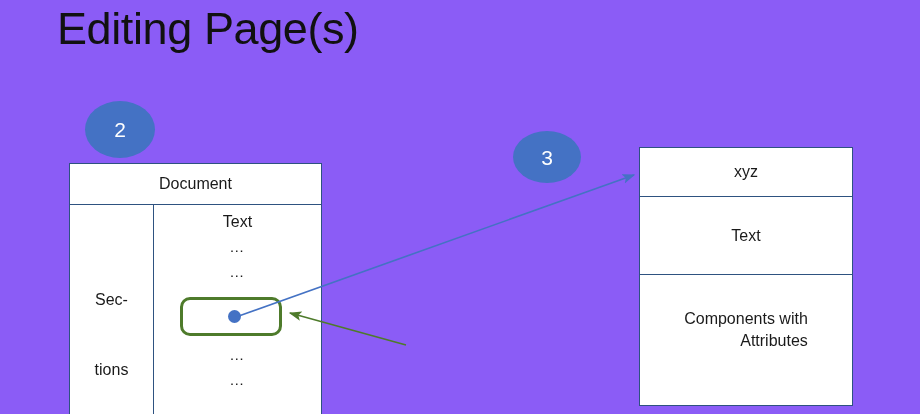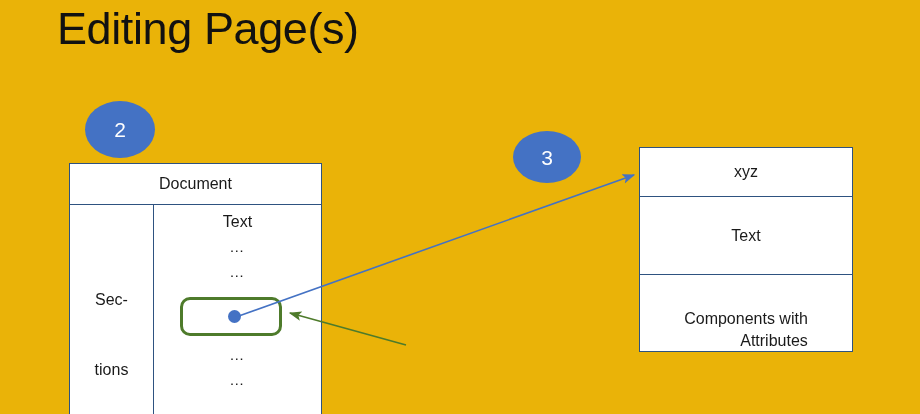--- a/index.html
+++ b/index.html
@@ -11,21 +11,21 @@
     height: 414px;
     background: #ffffff;
     font-family: "Liberation Sans", sans-serif;
     color: #1a1a1a;
     overflow: hidden;
   }
   #slide {
     position: relative;
     width: 920px;
     height: 414px;
-    background: #eab308;
+    background: #8b5cf6;
   }
 
   
   #slide-title {
     position: absolute;
     left: 57px;
     top: 2px;
     font-size: 45px;
     font-weight: 400;
     letter-spacing: -0.4px;
@@ -143,21 +143,21 @@
     height: 13px;
     border-radius: 50%;
     background: #4472C4;
   }
 
   
   #table-xyz {
     left: 639px;
     top: 147px;
     width: 214px;
-    height: 205px;
+    height: 259px;
   }
   #xyz-row-1 { height: 49px; }
   #xyz-row-2 { height: 78px; }
   #xyz-row-3 { height: calc(100% - 127px); }
   .xyz-cell { width: 100%; height: 100%; }
   #xyz-components-cell {
     align-items: flex-start;
     padding-top: 33px;
     line-height: 22px;
     text-align: right;

